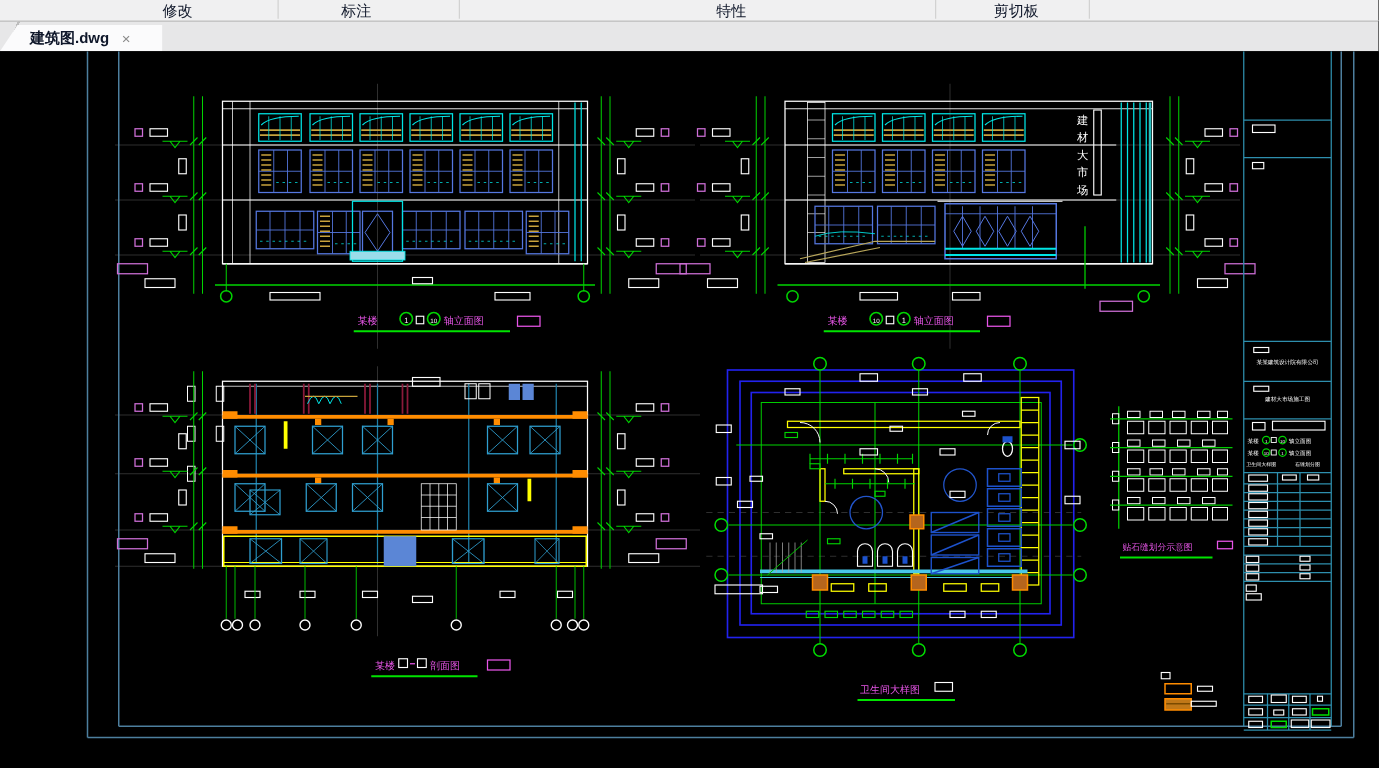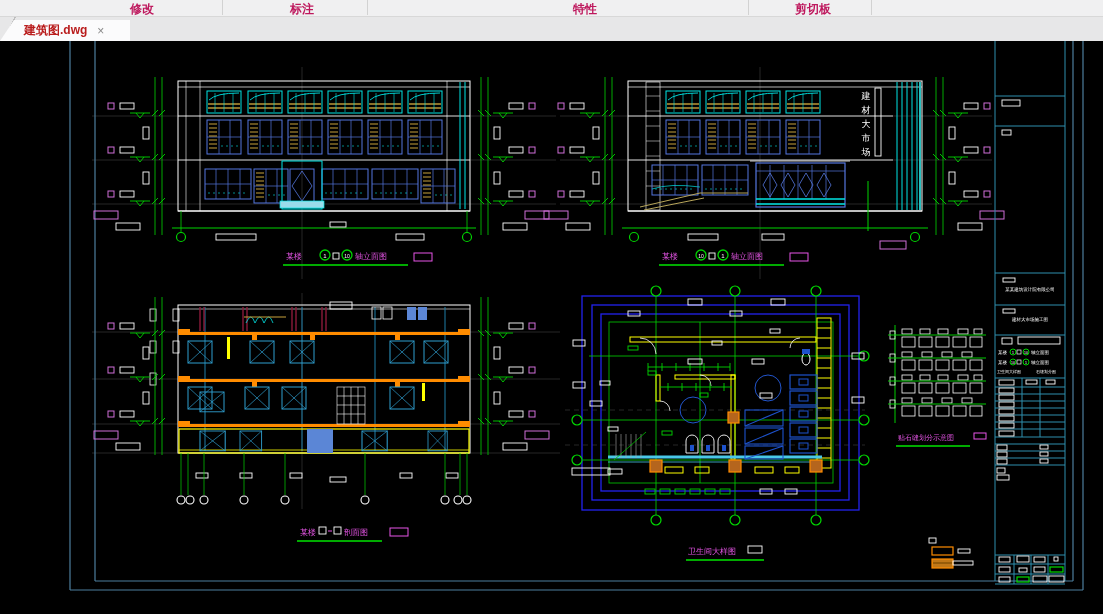--- a/index.html
+++ b/index.html
@@ -1,44 +1,44 @@
 <!DOCTYPE html>
 <html><head>
 <meta charset="utf-8">
 <style>
   html,body{margin:0;padding:0;background:#1a1a1a;}
   .app{position:relative;width:1103px;height:614px;overflow:hidden;
        font-family:"Liberation Sans","DejaVu Sans",sans-serif;background:#000;}
   
   .ribbon{position:absolute;left:0;top:0;width:1103px;height:16px;
           background:#f0f0f1;border-bottom:1px solid #d8d8d8;}
-  .panel-label{position:absolute;top:1px;font-size:12px;color:#be185d;
-               transform:translateX(-50%);white-space:nowrap;font-weight:bold;}
+  .panel-label{position:absolute;top:1px;font-size:12px;color:#0f172a;
+               transform:translateX(-50%);white-space:nowrap;}
   .vsep{position:absolute;top:0;width:1px;height:15px;background:#d2d2d2;}
   
   .tabbar{position:absolute;left:0;top:17px;width:1103px;height:24px;background:#e7e7e8;}
   .tab{position:absolute;left:0;top:3px;width:130px;height:21px;background:#fbfbfc;
        clip-path:polygon(14px 0,100% 0,100% 100%,0 100%);
        display:flex;align-items:center;}
   .tab-slash{position:absolute;left:2px;top:0;width:16px;height:21px;
        background:linear-gradient(115deg,transparent 48%,#bdbdbd 48%,#bdbdbd 55%,transparent 55%);}
-  .tab-label{margin-left:24px;font-size:12px;font-weight:bold;color:#b91c1c;}
+  .tab-label{margin-left:24px;font-size:12px;font-weight:bold;color:#0f172a;}
   .tab-close{margin-left:10px;font-size:12px;color:#8a8a8a;cursor:default;}
   
   .canvas{position:absolute;left:0;top:41px;width:1103px;height:573px;background:#000;}
   svg text{font-family:"Liberation Sans","DejaVu Sans",sans-serif;}
 </style>
 </head>
 <body>
 
 <div class="app">
 
   <div class="ribbon">
     <span class="panel-label" style="left:142px">修改</span>
-    <span class="panel-label" style="left:302px">标注</span>
+    <span class="panel-label" style="left:285px">标注</span>
     <span class="panel-label" style="left:585px">特性</span>
     <span class="panel-label" style="left:813px">剪切板</span>
     <span class="vsep" style="left:222px"></span>
     <span class="vsep" style="left:367px"></span>
     <span class="vsep" style="left:748px"></span>
     <span class="vsep" style="left:871px"></span>
   </div>
 
   <div class="tabbar">
     <div class="tab-slash"></div>

